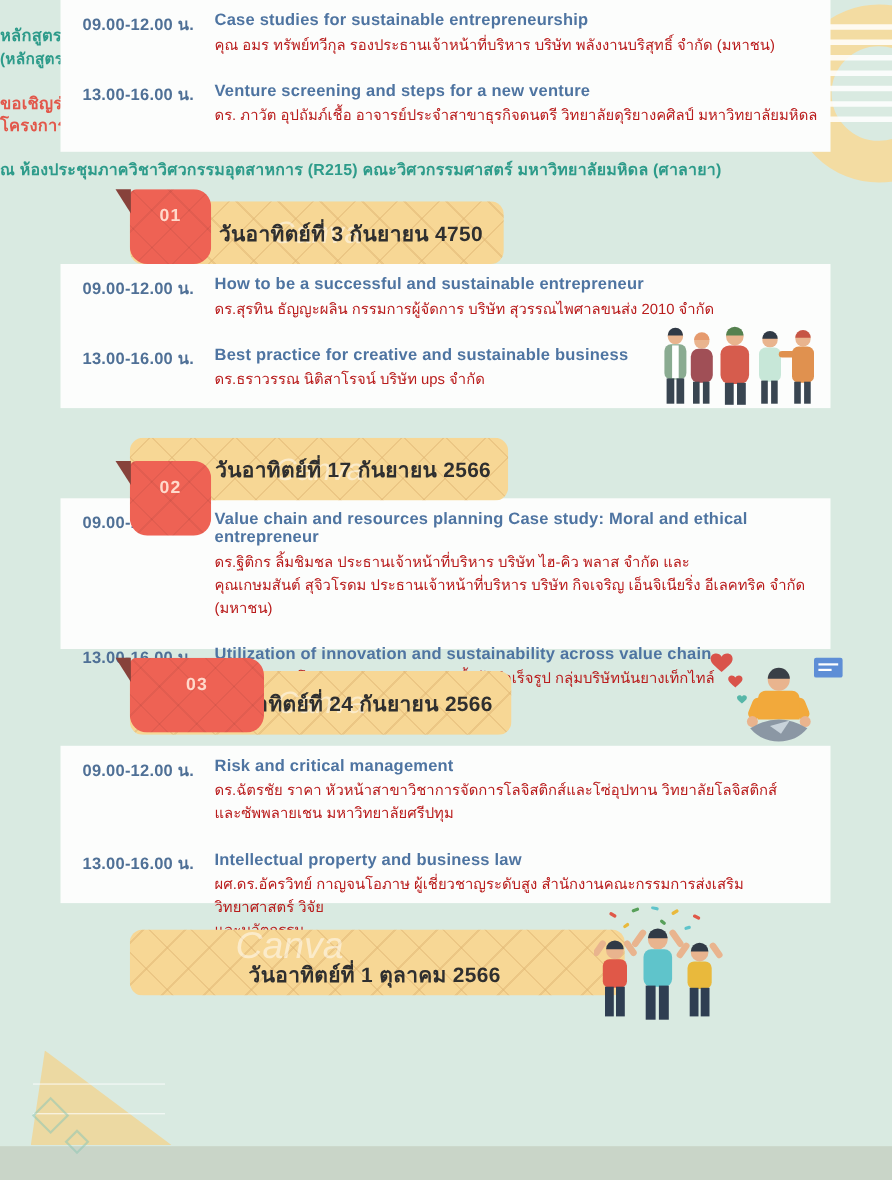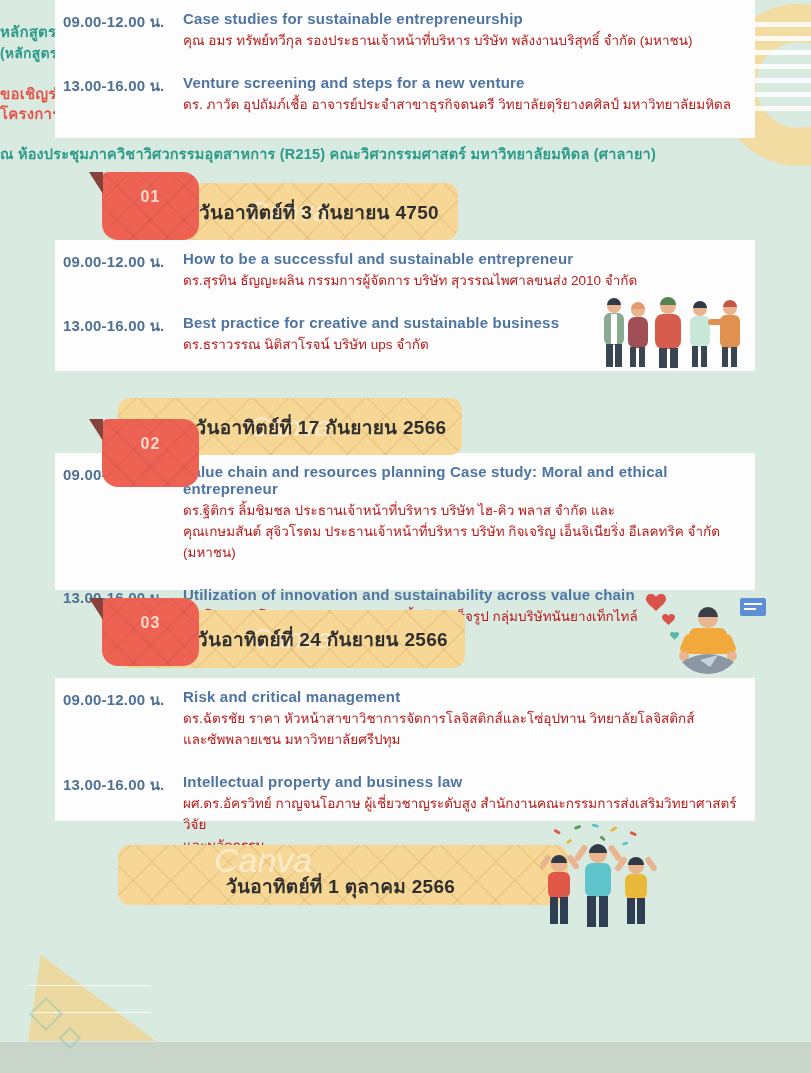--- a/index.html
+++ b/index.html
@@ -21,41 +21,41 @@
   .hdr{position:absolute;left:0;width:811px;text-align:left;z-index:2;letter-spacing:.2px;}
   .h-teal{color:#2d9b8a;font-weight:bold;}
   .h-orange{color:#e2574a;font-weight:bold;}
   .hdr1{top:20px;font-size:15px;}
   .hdr2{top:42px;font-size:14px;}
   .hdr3{top:82px;font-size:15px;}
   .hdr4{top:102px;font-size:15px;}
   .hdr5{top:142px;font-size:14.5px;}
 
   
-  .badge{position:absolute;left:102px;width:97px;height:68px;background:#ee6254;border-radius:6px 16px 16px 16px;z-index:4;
+  .badge{position:absolute;left:118px;width:74px;height:68px;background:#ee6254;border-radius:6px 16px 16px 16px;z-index:4;
     background-image:repeating-linear-gradient(45deg,rgba(0,0,0,.05) 0 1.5px,transparent 1.5px 24px),repeating-linear-gradient(-45deg,rgba(0,0,0,.05) 0 1.5px,transparent 1.5px 24px);}
   .badge::before{content:"";position:absolute;left:-13px;top:0;width:0;height:0;border-right:14px solid #87423b;border-bottom:22px solid transparent;}
   .badge .num{position:absolute;left:0;right:0;top:16px;text-align:center;color:#ffd9cb;font-size:16px;font-weight:bold;letter-spacing:1px;}
   .banner{position:absolute;background-color:#f7d795;border-radius:12px;z-index:3;
     background-image:repeating-linear-gradient(45deg,rgba(224,182,116,.5) 0 1.5px,transparent 1.5px 27px),repeating-linear-gradient(-45deg,rgba(224,182,116,.5) 0 1.5px,transparent 1.5px 27px);
     display:flex;align-items:center;justify-content:center;}
   .banner .date{font-size:19px;font-weight:bold;color:#2f2f2f;letter-spacing:.3px;padding-left:62px;position:relative;z-index:2;}
   .wm{position:absolute;color:rgba(255,255,255,.5);font-family:Liberation Sans, sans-serif;font-style:italic;font-size:28px;z-index:1;pointer-events:none;}
   .band{position:absolute;left:55px;width:700px;background:#fcfdfc;z-index:2;box-sizing:border-box;padding:10px 8px 0 8px;}
-  .row{display:flex;margin-bottom:22px;}
+  .row{display:flex;margin-bottom:22px;margin-left:12px;}
   .time{flex:none;width:120px;font-size:15px;font-weight:600;color:#4f7096;letter-spacing:.2px;}
   .rcontent{flex:1;}
   .etitle{font-size:15px;font-weight:600;color:#4e74a1;margin-bottom:4px;letter-spacing:.2px;}
   .speaker{font-size:13.5px;color:#b91c1c;line-height:1.55;}
 
   .b1{top:172px;} .n1{top:183px;left:118px;width:340px;height:57px;}
   .band1{top:240px;height:131px;}
   .b2{top:387px;margin-top:32px;} .n2{top:398px;left:118px;width:344px;height:57px;}
   .band2{top:453px;height:137px;}
-  .b3{top:598px;} .n3{top:610px;left:118px;width:347px;height:58px;}
+  .b3{top:598px;padding-left:48px;} .n3{top:610px;left:118px;width:347px;height:58px;}
   .band3{top:678px;height:143px;}
   .b4{top:833px;} .n4{top:845px;left:118px;width:450px;height:60px;align-items:flex-end;justify-content:flex-start;}
   .n4 .date{padding:0 0 4px 108px;}
   .n4 .wm{font-size:34px;left:96px;top:-4px;}
 
   .ill{position:absolute;z-index:5;}
   .ill1{left:592px;top:292px;}
   .ill2{left:638px;top:590px;}
   .ill3{left:540px;top:824px;}
 </style>

